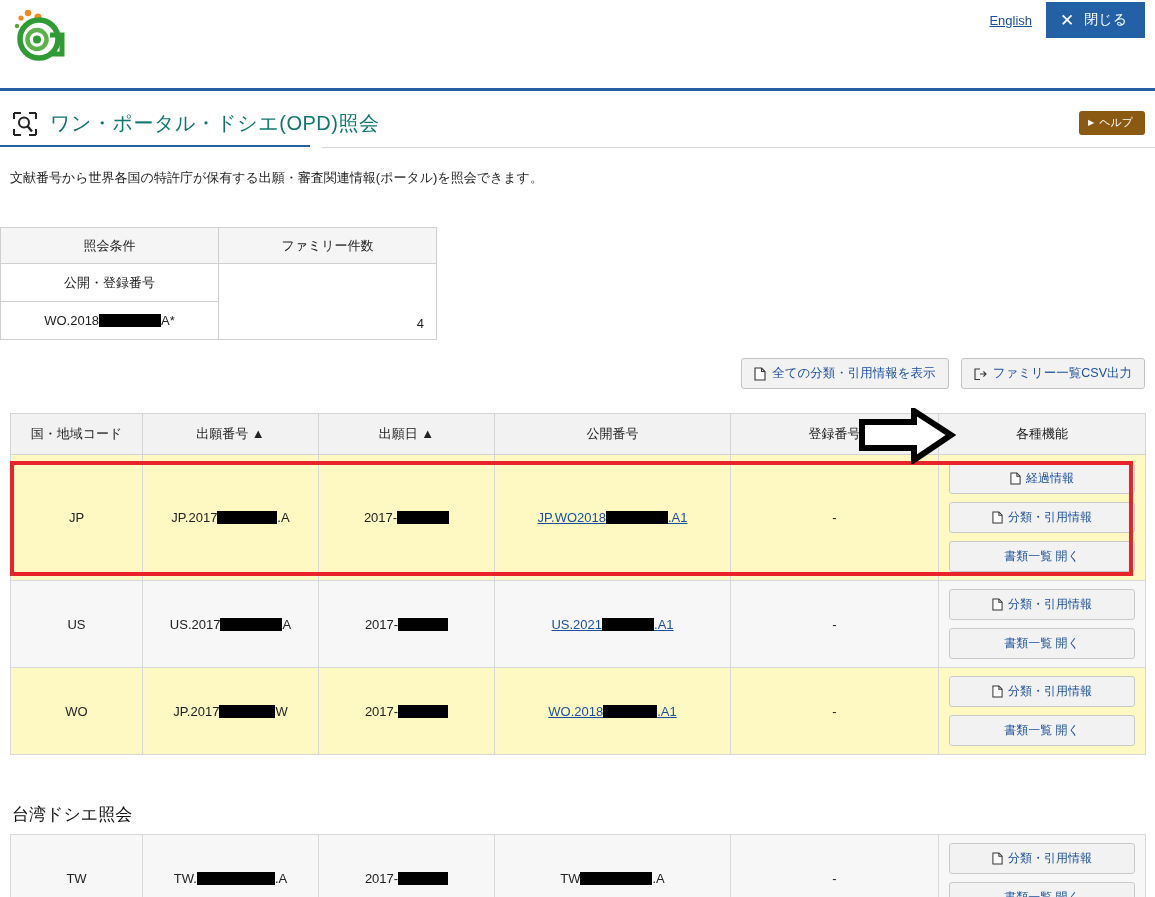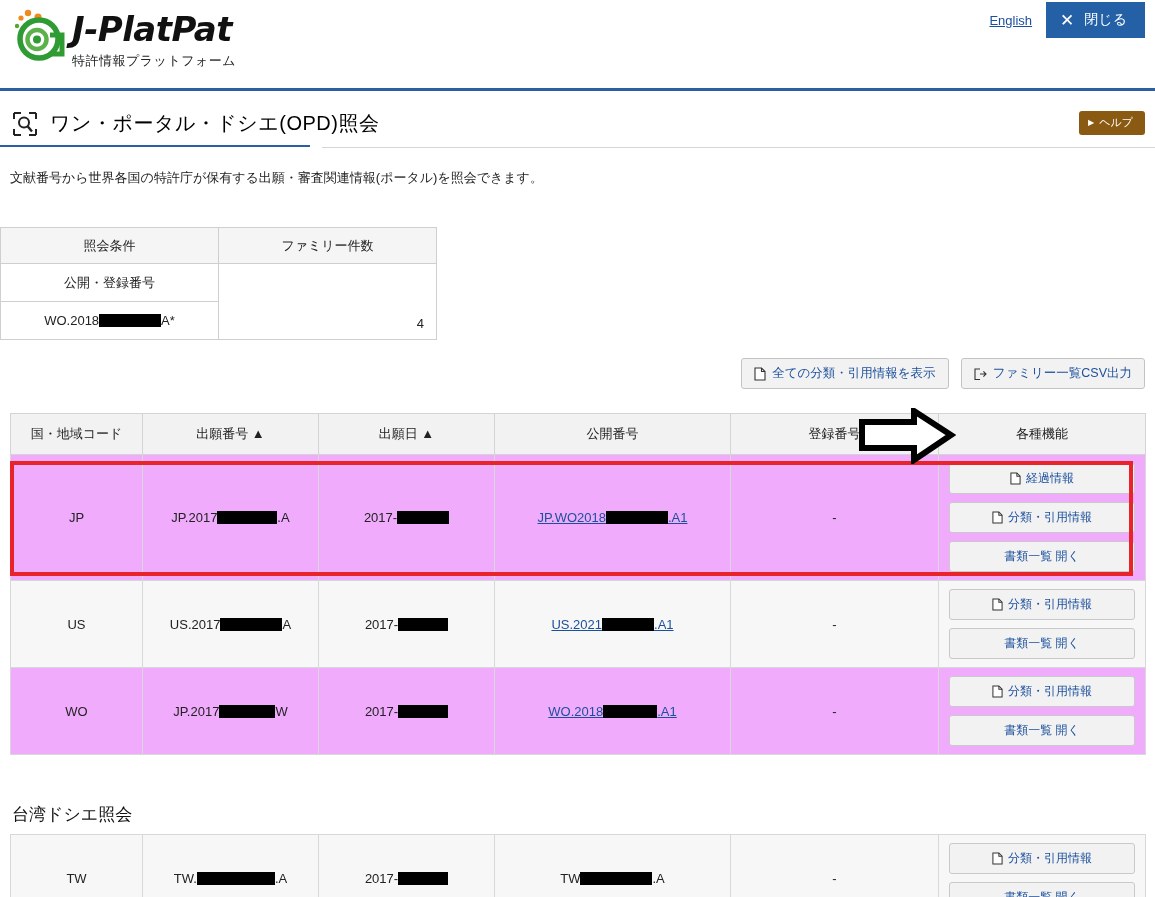--- a/index.html
+++ b/index.html
@@ -54,21 +54,21 @@
   }
 
   
   .title-zone { position: relative; margin-top: 22px; }
   .title-row {
     display: flex; align-items: center; gap: 12px;
     padding-left: 12px; padding-bottom: 8px;
     width: 310px; border-bottom: 2px solid #2a5fa4;
   }
   .title-icon { width: 26px; height: 26px; flex: 0 0 auto; }
-  .page-title { font-size: 20px; color: #000000; letter-spacing: 0.5px; white-space: nowrap; }
+  .page-title { font-size: 20px; color: #0f766e; letter-spacing: 0.5px; white-space: nowrap; }
   .title-underline-rest {
     position: absolute; left: 322px; top: 100%; width: 833px; height: 1px;
     background: #d6d6d6;
   }
   .help-btn {
     position: absolute; right: 10px; top: 1px;
     background: #8a5a12; color: #fff; font-size: 11px;
     border: none; border-radius: 3px; padding: 4px 12px 5px 9px;
     cursor: pointer; font-family: inherit;
     display: flex; align-items: center; gap: 5px;
@@ -133,21 +133,21 @@
     background: #fff;
   }
   table.results th {
     background: #f2f2f2; border: 1px solid #d4d4d4; font-weight: normal;
     font-size: 13px; height: 41px; color: #222;
   }
   table.results td {
     border: 1px solid #d8d8d8; font-size: 13px; text-align: center;
     color: #222; vertical-align: middle;
   }
-  tr.r-white td { background: #f0abfc; }
+  tr.r-white td { background: #fef9c3; }
   tr.r-gray td  { background: #f7f7f7; }
   td.funcs { padding: 8px 10px; }
   .func-stack { display: flex; flex-direction: column; gap: 8px; align-items: stretch; }
   .func-btn {
     background: #f2f2f2; border: 1px solid #c9c9c9; border-radius: 3px;
     color: #1b4f9c; font-size: 12px; font-family: inherit;
     padding: 6px 4px; cursor: pointer;
     display: flex; align-items: center; justify-content: center; gap: 5px;
   }
   a.docnum {
@@ -183,24 +183,20 @@
       <svg class="logo-mark" viewBox="0 0 58 56">
         <circle cx="18" cy="5" r="3.2" fill="#f08a1e"></circle>
         <circle cx="28" cy="9" r="3.6" fill="#f08a1e"></circle>
         <circle cx="11" cy="10" r="2.6" fill="#f08a1e"></circle>
         <circle cx="7" cy="18" r="2.2" fill="#5aa62a"></circle>
         <path d="M29 12 A18 18 0 1 0 29 50 A18 18 0 1 0 29 12 Z" fill="none" stroke="#2f9b33" stroke-width="5.5"></path>
         <path d="M27 22 A9.5 9.5 0 1 0 27 41 A9.5 9.5 0 1 0 27 22 Z" fill="none" stroke="#5cb24a" stroke-width="4.5"></path>
         <circle cx="27" cy="31.5" r="4" fill="#2f9b33"></circle>
         <path d="M40 27 L52 27 L52 46 L40 46" fill="none" stroke="#2f9b33" stroke-width="5"></path>
       </svg>
-      <div class="logo-text-block">
-        <div class="logo-word">J-PlatPat</div>
-        <div class="logo-sub">特許情報プラットフォーム</div>
-      </div>
     </div>
 
     <div class="header-right">
       <span class="english-link">English</span>
       <button class="close-btn">
         <span class="close-x">✕</span>
         <span>閉じる</span>
       </button>
     </div>
   </div>

